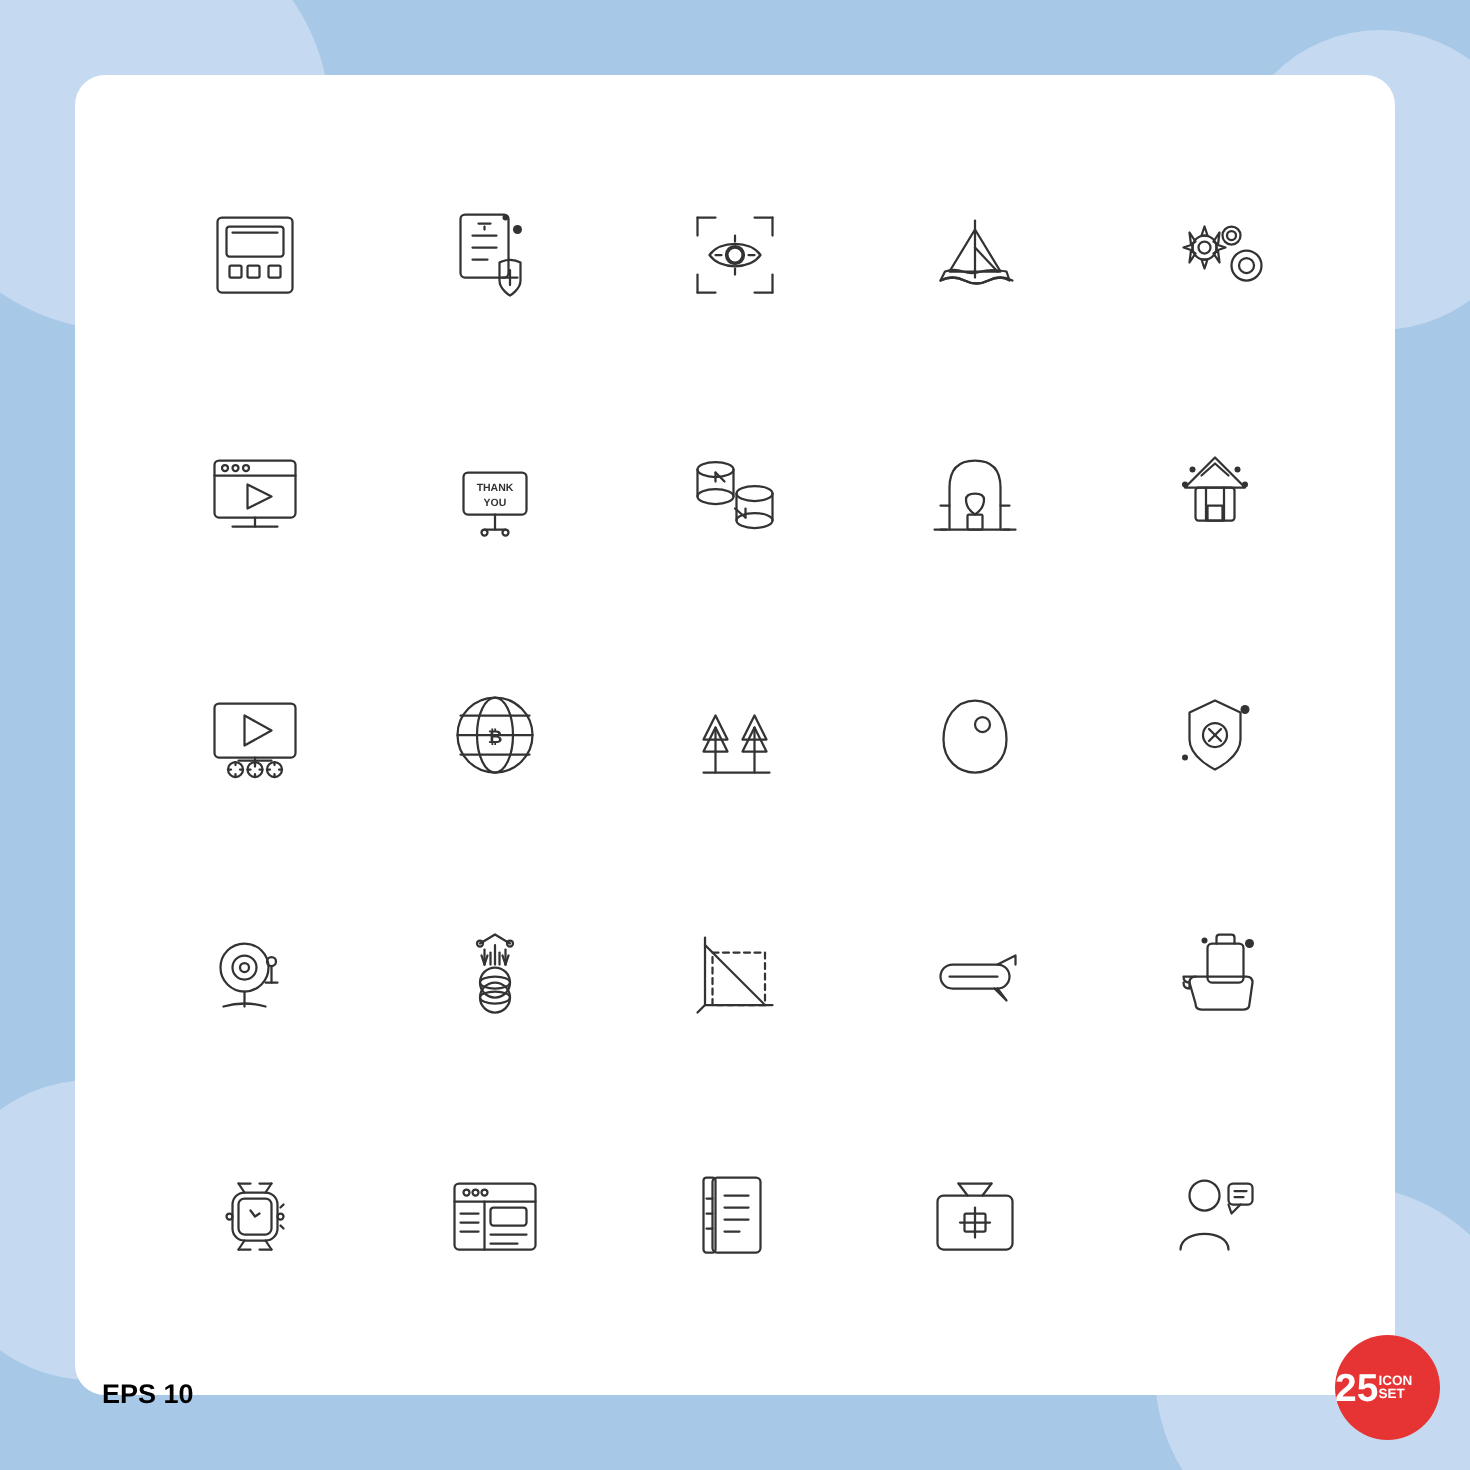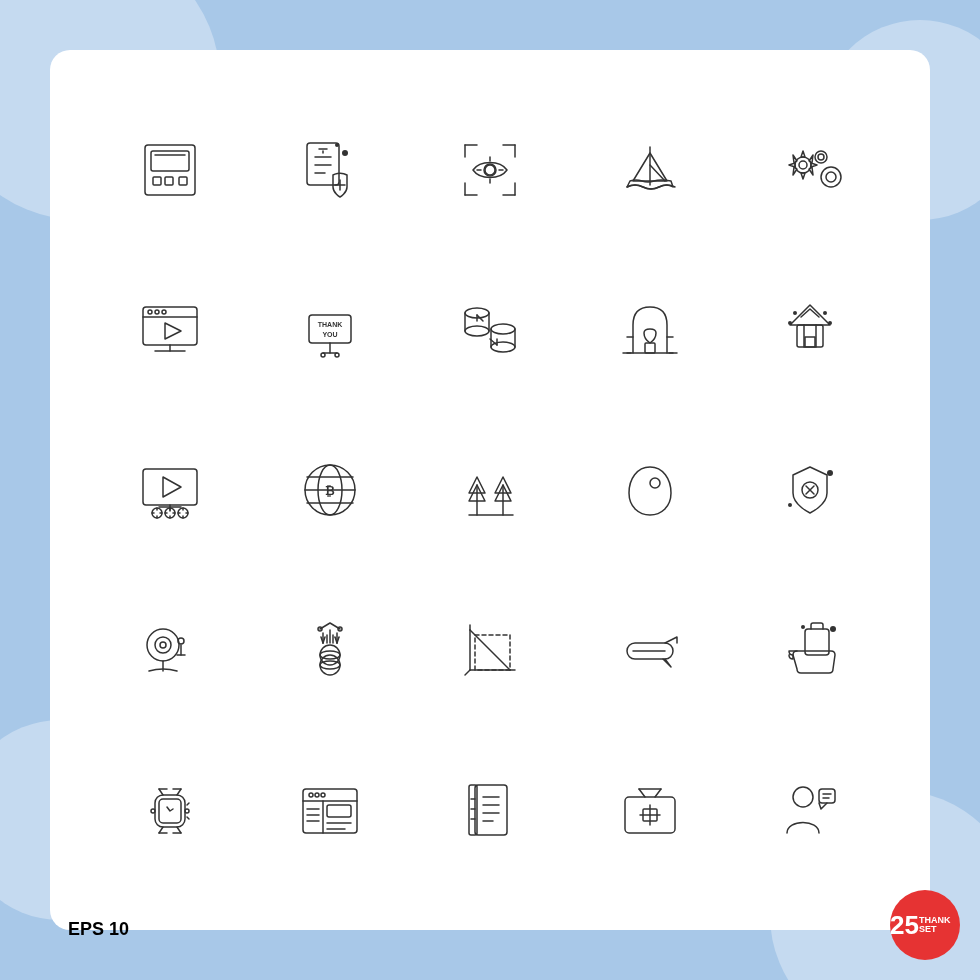--- a/index.html
+++ b/index.html
@@ -444,14 +444,14 @@
 
   </div>
 </div>
 
 <div class="eps-label">
   <span>EPS 10</span>
 </div>
 
 <div class="badge">
   <span class="badge-num">25</span>
-  <span class="badge-text">THANK SET</span>
+  <span class="badge-text">ICON SET</span>
 </div>
 
 </body></html>

